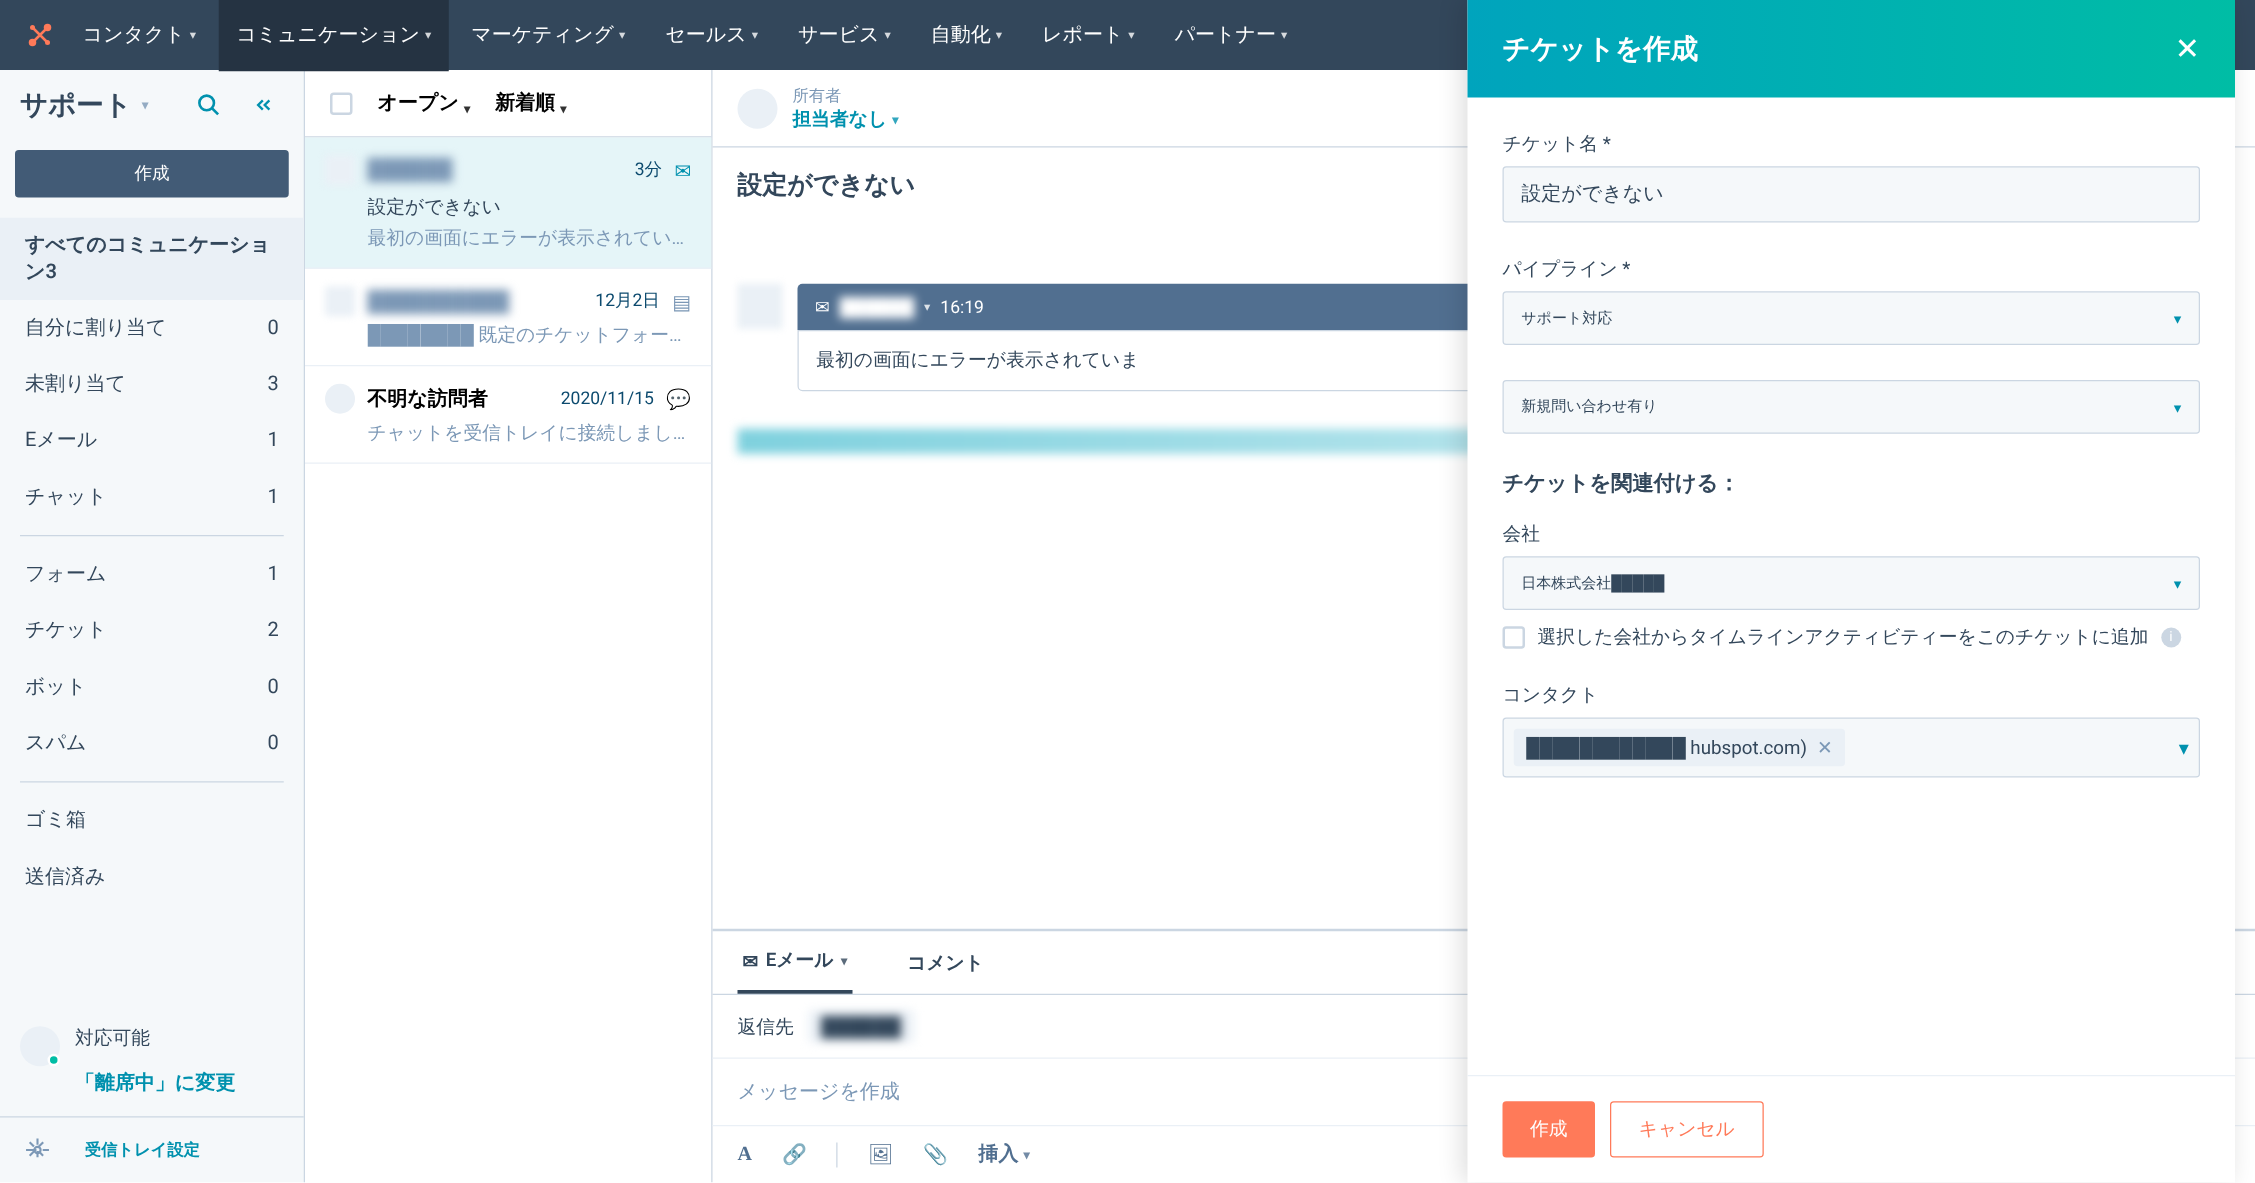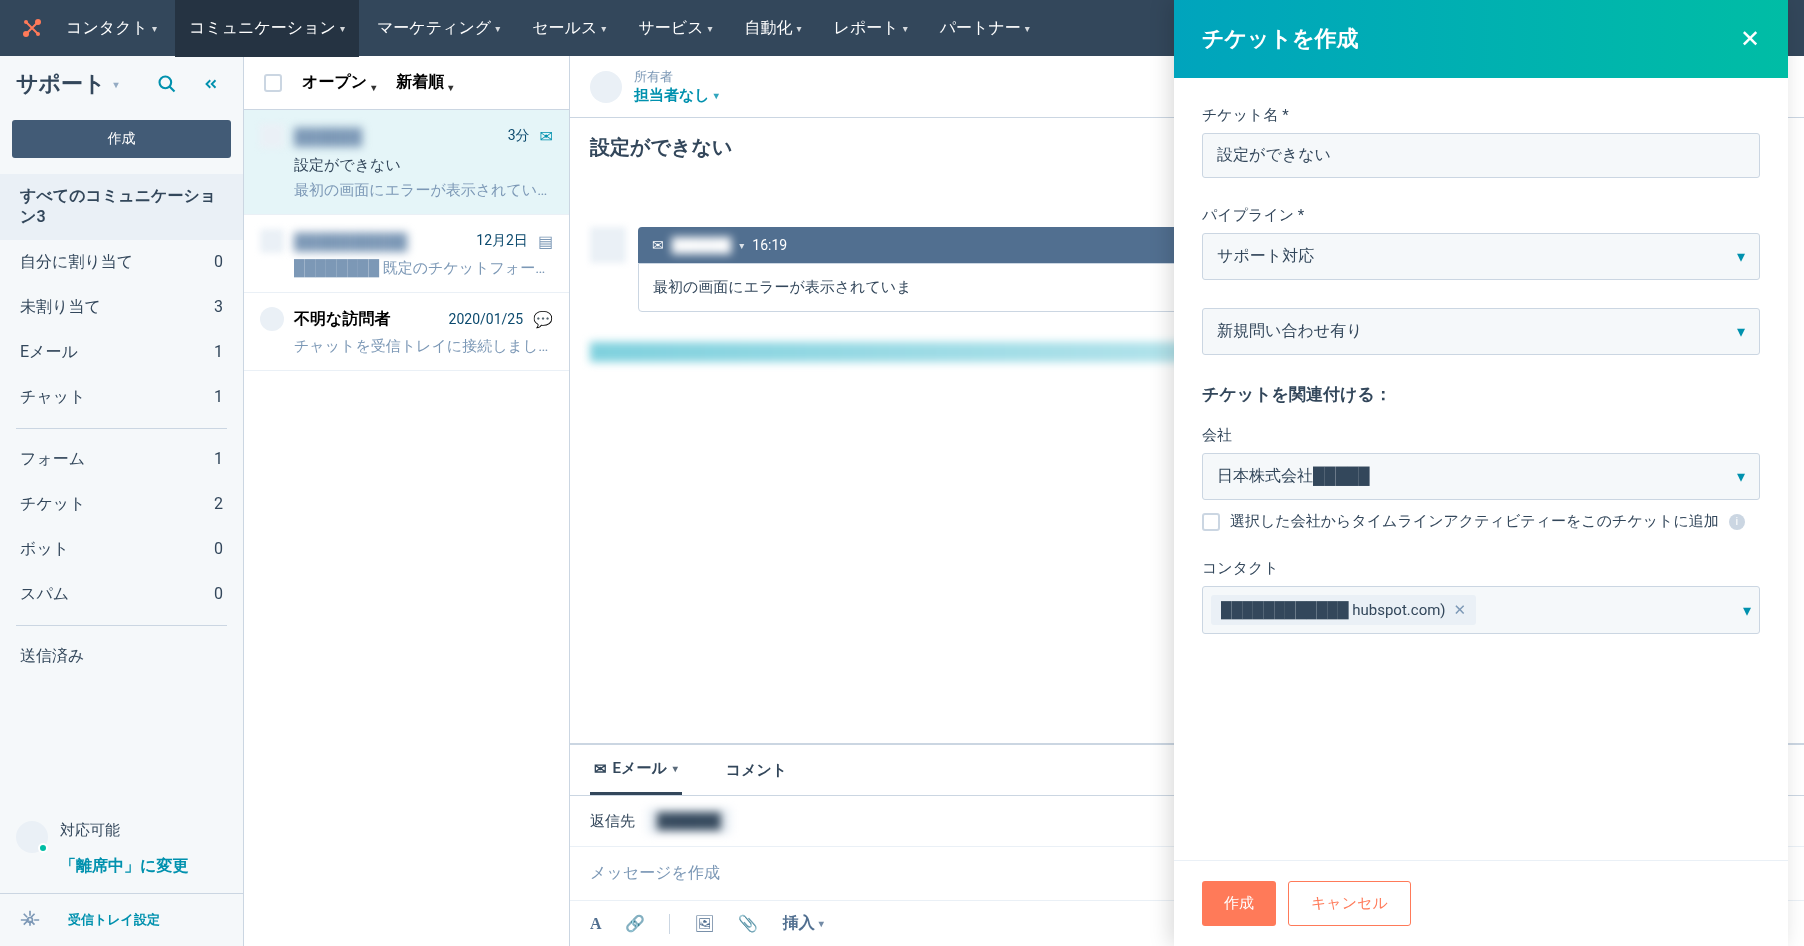--- a/index.html
+++ b/index.html
@@ -80,21 +80,21 @@
 
 
 .panel { position: absolute; top: 0; right: 16px; width: 614px; height: 946px; background: #fff; box-shadow: -4px 0 20px rgba(0,0,0,0.15); display: flex; flex-direction: column; z-index: 10; }
 .panel-header { background: linear-gradient(90deg, #00a4bd, #00bda5); color: #fff; padding: 24px 28px; display: flex; justify-content: space-between; align-items: center; }
 .panel-title { font-size: 22px; font-weight: 600; }
 .close-x { font-size: 24px; cursor: pointer; }
 .panel-body { flex: 1; padding: 28px; overflow-y: auto; }
 .field { margin-bottom: 28px; }
 .field-label { font-size: 15px; color: #33475b; margin-bottom: 8px; }
 .text-input { width: 100%; padding: 12px 14px; border: 1px solid #cbd6e2; border-radius: 3px; font-size: 16px; background: #f5f8fa; color: #33475b; }
-.select { width: 100%; padding: 12px 14px; border: 1px solid #cbd6e2; border-radius: 3px; font-size: 16px; background: #f5f8fa; display: flex; justify-content: space-between; align-items: center; cursor: pointer; gap: 18px; }
+.select { width: 100%; padding: 12px 14px; border: 1px solid #cbd6e2; border-radius: 3px; font-size: 12px; background: #f5f8fa; display: flex; justify-content: space-between; align-items: center; cursor: pointer; gap: 18px; }
 .select-caret { color: #0091ae; }
 .section-title { font-size: 17px; font-weight: 600; margin: 20px 0; }
 .check-row { display: flex; align-items: center; gap: 10px; font-size: 15px; margin-top: 12px; }
 .chk2 { width: 18px; height: 18px; border: 2px solid #cbd6e2; border-radius: 3px; flex-shrink: 0; }
 .info-icon { width: 16px; height: 16px; border-radius: 50%; background: #cbd6e2; color: #fff; font-size: 11px; display: inline-flex; align-items: center; justify-content: center; }
 .tag-input { width: 100%; padding: 8px; border: 1px solid #cbd6e2; border-radius: 3px; background: #f5f8fa; display: flex; align-items: center; gap: 8px; }
 .tag { background: #eaf0f6; padding: 6px 10px; border-radius: 3px; font-size: 15px; display: flex; align-items: center; gap: 8px; }
 .tag-x { cursor: pointer; color: #7c98b6; }
 .panel-footer { padding: 20px 28px; display: flex; gap: 12px; border-top: 1px solid #eaf0f6; }
 .btn-primary { background: #ff7a59; color: #fff; border: none; padding: 12px 22px; font-size: 15px; border-radius: 3px; cursor: pointer; }
@@ -203,20 +203,23 @@
         <div class="folder-item">
             <span>ボット</span>
             <span>0</span>
           </div>
         <div class="folder-item">
             <span>スパム</span>
             <span>0</span>
           </div>
         <div class="folder-sep"></div>
         <div class="folder-item">
+            <span>ゴミ箱</span>
+          </div>
+        <div class="folder-item">
             <span>送信済み</span>
           </div>
       </div>
       <div class="status-box">
         <div class="avatar-sm">
             <div class="status-dot"></div>
           </div>
         <div>
           <div class="status-text">対応可能</div>
           <div class="status-link">「離席中」に変更</div>
@@ -259,21 +262,21 @@
           <div class="conv-name">██████████</div>
           <div class="conv-time">12月2日</div>
           <span style="color:#7c98b6">▤</span>
         </div>
         <div class="conv-prev">████████ 既定のチケットフォーム (2021年12月2日 5:36:26 午後) to…</div>
       </div>
       <div class="conv-item">
         <div class="conv-row1">
           <div class="conv-avatar" style="border-radius:50%;filter:none;background:#eaf0f6"></div>
           <div class="conv-name" style="filter:none;color:#000000">不明な訪問者</div>
-          <div class="conv-time">2020/01/25</div>
+          <div class="conv-time">2020/11/15</div>
           <span style="color:#7c98b6">💬</span>
         </div>
         <div class="conv-prev">チャットを受信トレイに接続しました。 今後は、ウェブサイトのチャッ…</div>
       </div>
     </div>
 
     <div class="thread">
       <div class="thread-header">
         <div class="owner-avatar"></div>
         <div>

